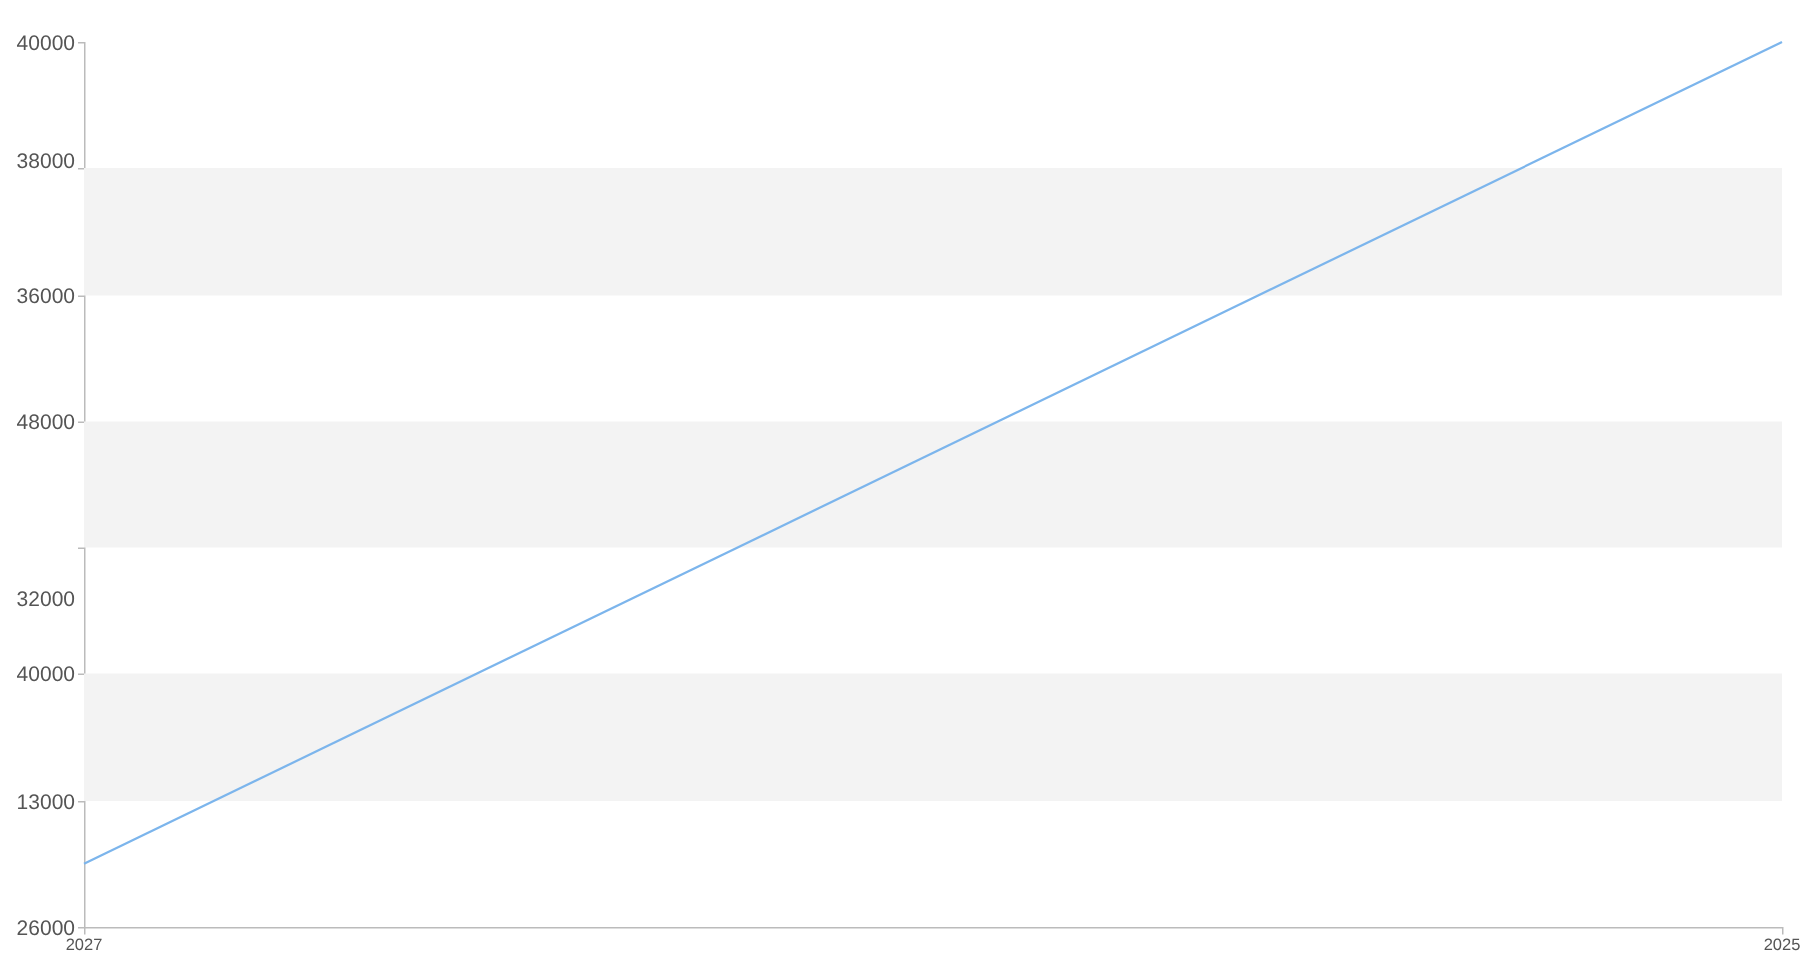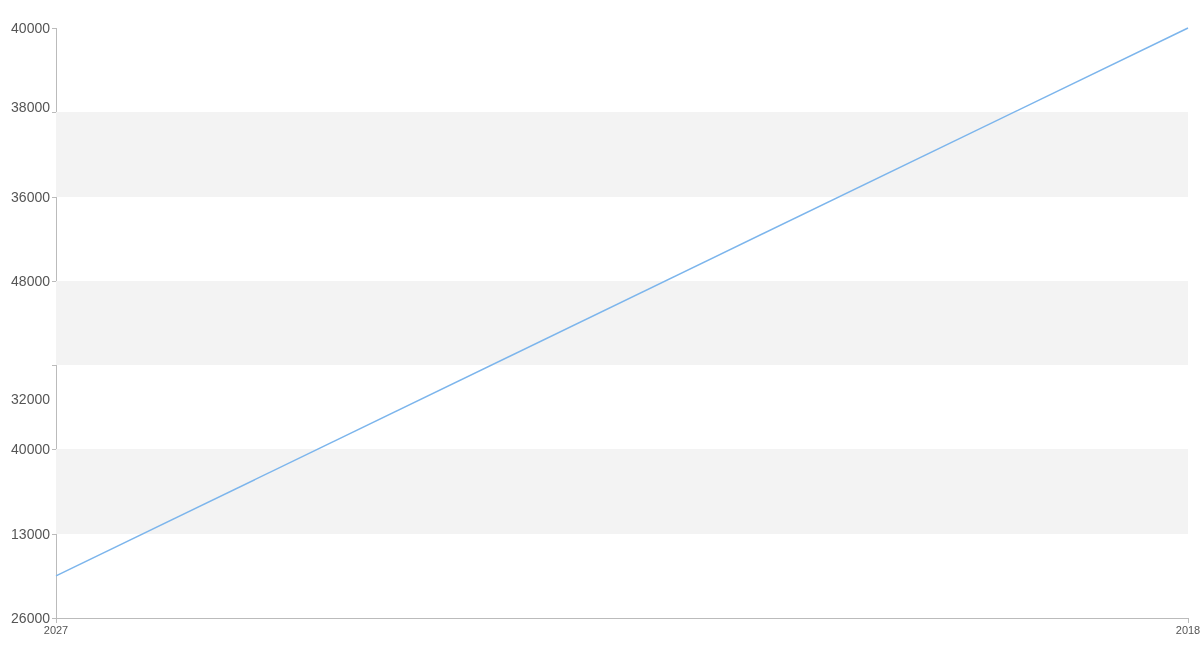--- a/index.html
+++ b/index.html
@@ -123,15 +123,15 @@
       <div class="y-tick-mark" style="top: 196.571px;"></div>
       <div class="y-tick-label" style="top: 107px;">38000</div>
       <div class="y-tick-mark" style="top: 112.286px;"></div>
       <div class="y-tick-label" style="top: 28px;">40000</div>
       <div class="y-tick-mark" style="top: 28px;"></div>
     </div>
   <div id="x-ticks">
       <div class="x-tick-mark" style="left: 56px;"></div>
       <div class="x-tick-label" style="left: 56px;">2027</div>
       <div class="x-tick-mark" style="left: 1188px;"></div>
-      <div class="x-tick-label" style="left: 1188px;">2018</div>
+      <div class="x-tick-label" style="left: 1188px;">2025</div>
     </div>
 </div>
 
 </body></html>

